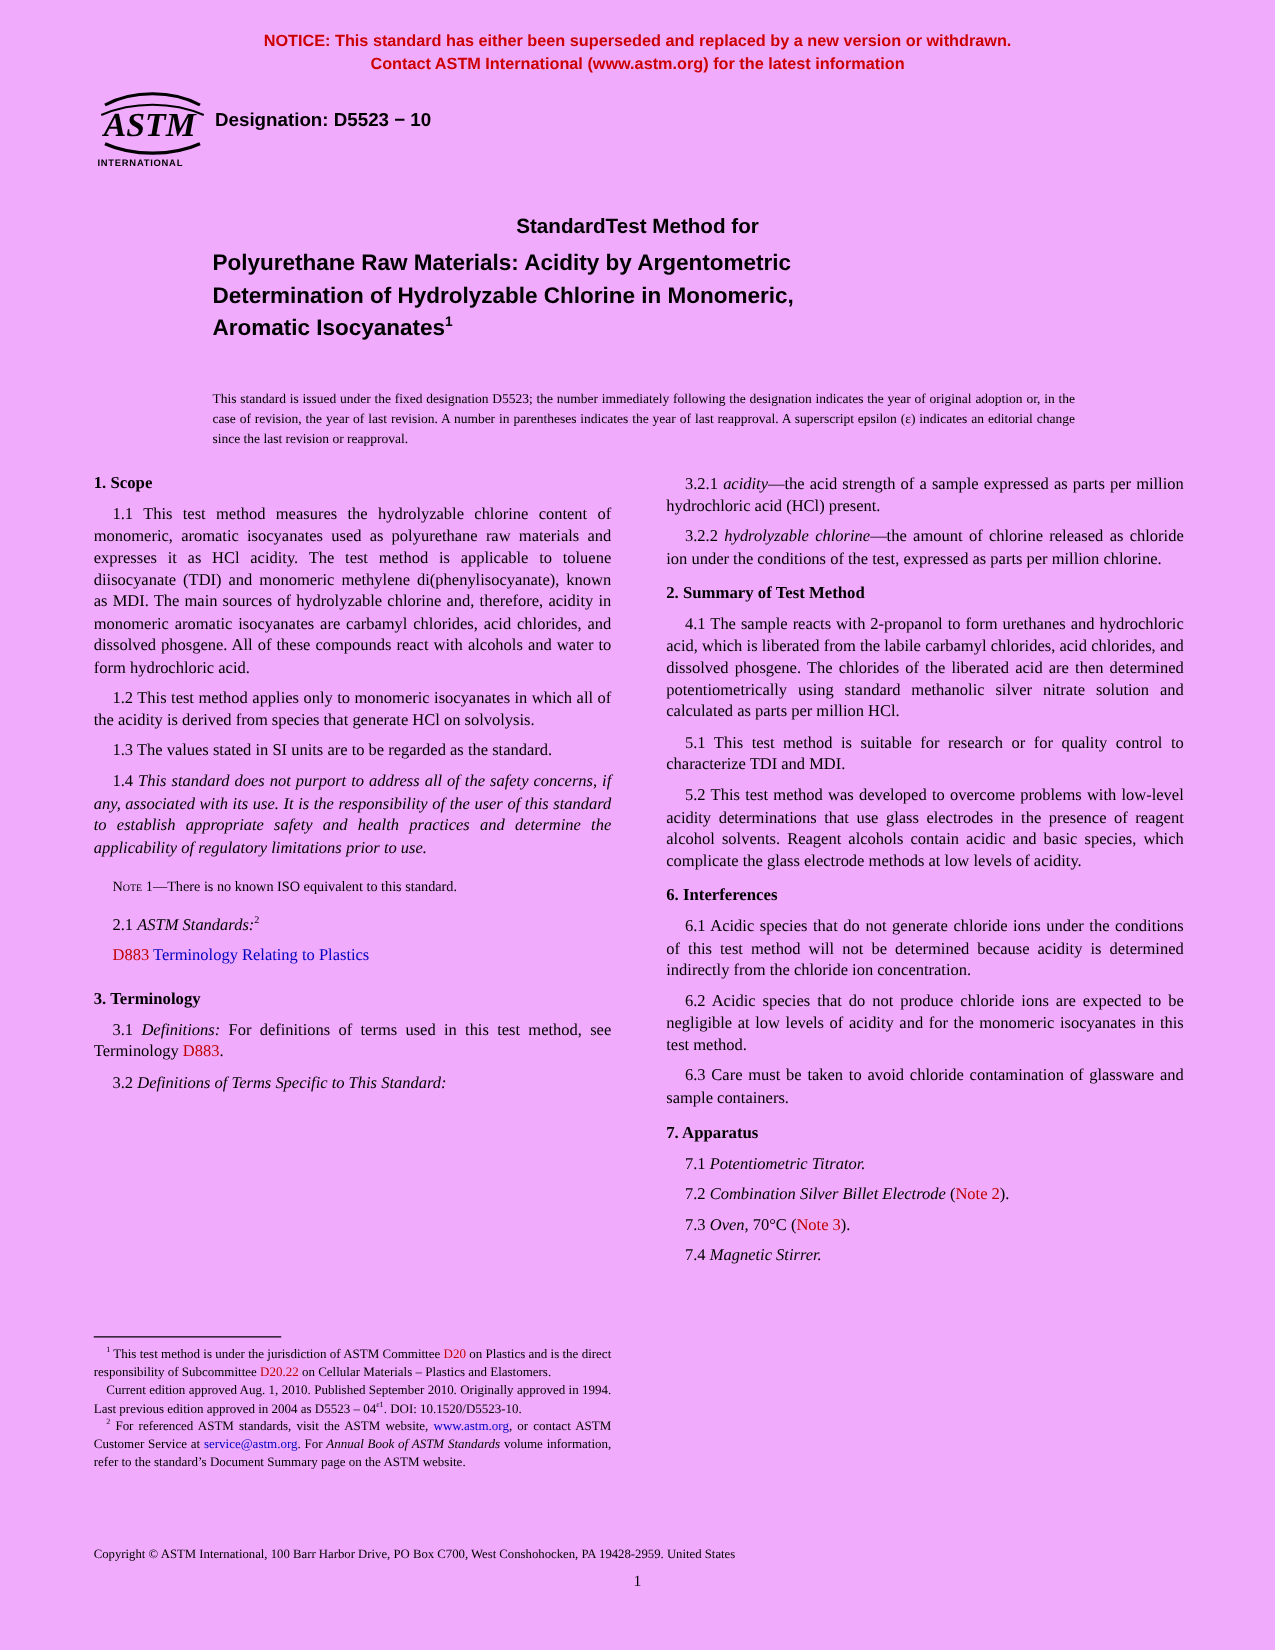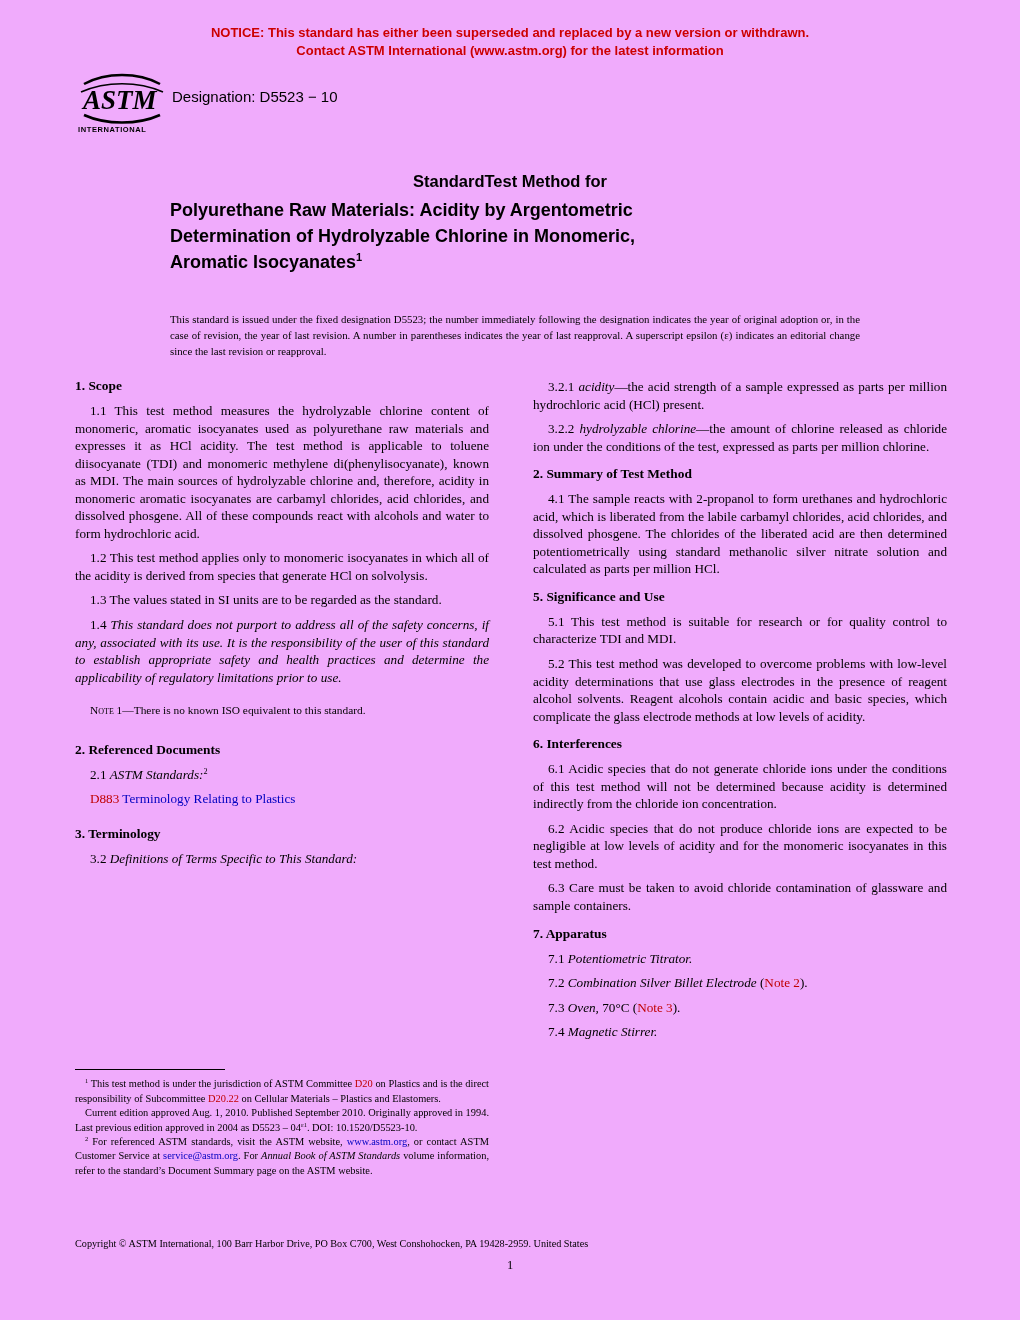--- a/index.html
+++ b/index.html
@@ -13,21 +13,21 @@
     color:var(--notice-red,#cc0000); font-family:"Liberation Sans", sans-serif;
     font-weight:bold; font-size:13px; line-height:1.35;
   }
   .logo { position:absolute; left:78px; top:70px; width:92px; text-align:left; }
   .logo-sub {
     font-family:"Liberation Sans", sans-serif; font-weight:bold;
     font-size:7.5px; letter-spacing:0.6px; margin-top:-3px;
   }
   .designation {
     position:absolute; left:172px; top:88px;
-    font-family:"Liberation Sans", sans-serif; font-weight:normal; font-size:15px;
+    font-family:"Liberation Sans", sans-serif; font-weight:bold; font-size:15px;
   }
   .title-block {
     position:absolute; left:170px; top:172px; width:680px;
     font-family:"Liberation Sans", sans-serif; font-weight:bold;
   }
   .title-kicker { font-size:16.5px; margin-bottom:6px;text-align:center; }
   .title-line { font-size:18px; line-height:26px; }
   .title-line sup { font-size:11px; }
   .issuance {
     position:absolute; left:170px; top:297px; width:690px;
@@ -90,40 +90,39 @@
 
   <div class="columns">
 
     <div class="col col-left">
       <h3 class="sec-h first">1. Scope</h3>
       <p class="para">1.1 This test method measures the hydrolyzable chlorine content of monomeric, aromatic isocyanates used as polyurethane raw materials and expresses it as HCl acidity. The test method is applicable to toluene diisocyanate (TDI) and monomeric methylene di(phenylisocyanate), known as MDI. The main sources of hydrolyzable chlorine and, therefore, acidity in monomeric aromatic isocyanates are carbamyl chlorides, acid chlorides, and dissolved phosgene. All of these compounds react with alcohols and water to form hydrochloric acid.</p>
       <p class="para">1.2 This test method applies only to monomeric isocyanates in which all of the acidity is derived from species that generate HCl on solvolysis.</p>
       <p class="para">1.3 The values stated in SI units are to be regarded as the standard.</p>
       <p class="para"><span>1.4 </span><span class="it">This standard does not purport to address all of the safety concerns, if any, associated with its use. It is the responsibility of the user of this standard to establish appropriate safety and health practices and determine the applicability of regulatory limitations prior to use.</span></p>
       <p class="note"><span class="sc">Note 1</span><span>—There is no known ISO equivalent to this standard.</span></p>
-      <h3 class="sec-h">2. Referenced Documents</h3>
       <p class="para"><span>2.1 </span><span class="it">ASTM Standards:</span><sup>2</sup></p>
       <p class="para"><a class="link-red">D883</a><a class="link-blue"> Terminology Relating to Plastics</a></p>
       <h3 class="sec-h">3. Terminology</h3>
+      <p class="para"><span>3.1 </span><span class="it">Definitions:</span><span> For definitions of terms used in this test method, see Terminology </span><a class="link-red">D883</a><span>.</span></p>
       <p class="para"><span>3.2 </span><span class="it">Definitions of Terms Specific to This Standard:</span></p>
 
       <div class="footnotes">
         <div class="fn-rule"></div>
         <p class="fn"><sup>1</sup><span> This test method is under the jurisdiction of ASTM Committee </span><a class="link-red">D20</a><span> on Plastics and is the direct responsibility of Subcommittee </span><a class="link-red">D20.22</a><span> on Cellular Materials – Plastics and Elastomers.</span></p>
         <p class="fn"><span>Current edition approved Aug. 1, 2010. Published September 2010. Originally approved in 1994. Last previous edition approved in 2004 as D5523 – 04</span><sup>ε1</sup><span>. DOI: 10.1520/D5523-10.</span></p>
         <p class="fn"><sup>2</sup><span> For referenced ASTM standards, visit the ASTM website, </span><a class="link-blue">www.astm.org</a><span>, or contact ASTM Customer Service at </span><a class="link-blue">service@astm.org</a><span>. For </span><span class="it">Annual Book of ASTM Standards</span><span> volume information, refer to the standard’s Document Summary page on the ASTM website.</span></p>
       </div>
     </div>
 
     <div class="col">
       <p class="para"><span>3.2.1 </span><span class="it">acidity</span><span>—the acid strength of a sample expressed as parts per million hydrochloric acid (HCl) present.</span></p>
       <p class="para"><span>3.2.2 </span><span class="it">hydrolyzable chlorine</span><span>—the amount of chlorine released as chloride ion under the conditions of the test, expressed as parts per million chlorine.</span></p>
       <h3 class="sec-h">2. Summary of Test Method</h3>
       <p class="para">4.1 The sample reacts with 2-propanol to form urethanes and hydrochloric acid, which is liberated from the labile carbamyl chlorides, acid chlorides, and dissolved phosgene. The chlorides of the liberated acid are then determined potentiometrically using standard methanolic silver nitrate solution and calculated as parts per million HCl.</p>
-      <h3 class="sec-h">5. Significance and Use</h3>
       <p class="para">5.1 This test method is suitable for research or for quality control to characterize TDI and MDI.</p>
       <p class="para">5.2 This test method was developed to overcome problems with low-level acidity determinations that use glass electrodes in the presence of reagent alcohol solvents. Reagent alcohols contain acidic and basic species, which complicate the glass electrode methods at low levels of acidity.</p>
       <h3 class="sec-h">6. Interferences</h3>
       <p class="para">6.1 Acidic species that do not generate chloride ions under the conditions of this test method will not be determined because acidity is determined indirectly from the chloride ion concentration.</p>
       <p class="para">6.2 Acidic species that do not produce chloride ions are expected to be negligible at low levels of acidity and for the monomeric isocyanates in this test method.</p>
       <p class="para">6.3 Care must be taken to avoid chloride contamination of glassware and sample containers.</p>
       <h3 class="sec-h">7. Apparatus</h3>
       <p class="para"><span>7.1 </span><span class="it">Potentiometric Titrator.</span></p>
       <p class="para"><span>7.2 </span><span class="it">Combination Silver Billet Electrode</span><span> (</span><a class="link-red">Note 2</a><span>).</span></p>
       <p class="para"><span>7.3 </span><span class="it">Oven,</span><span> 70°C (</span><a class="link-red">Note 3</a><span>).</span></p>

